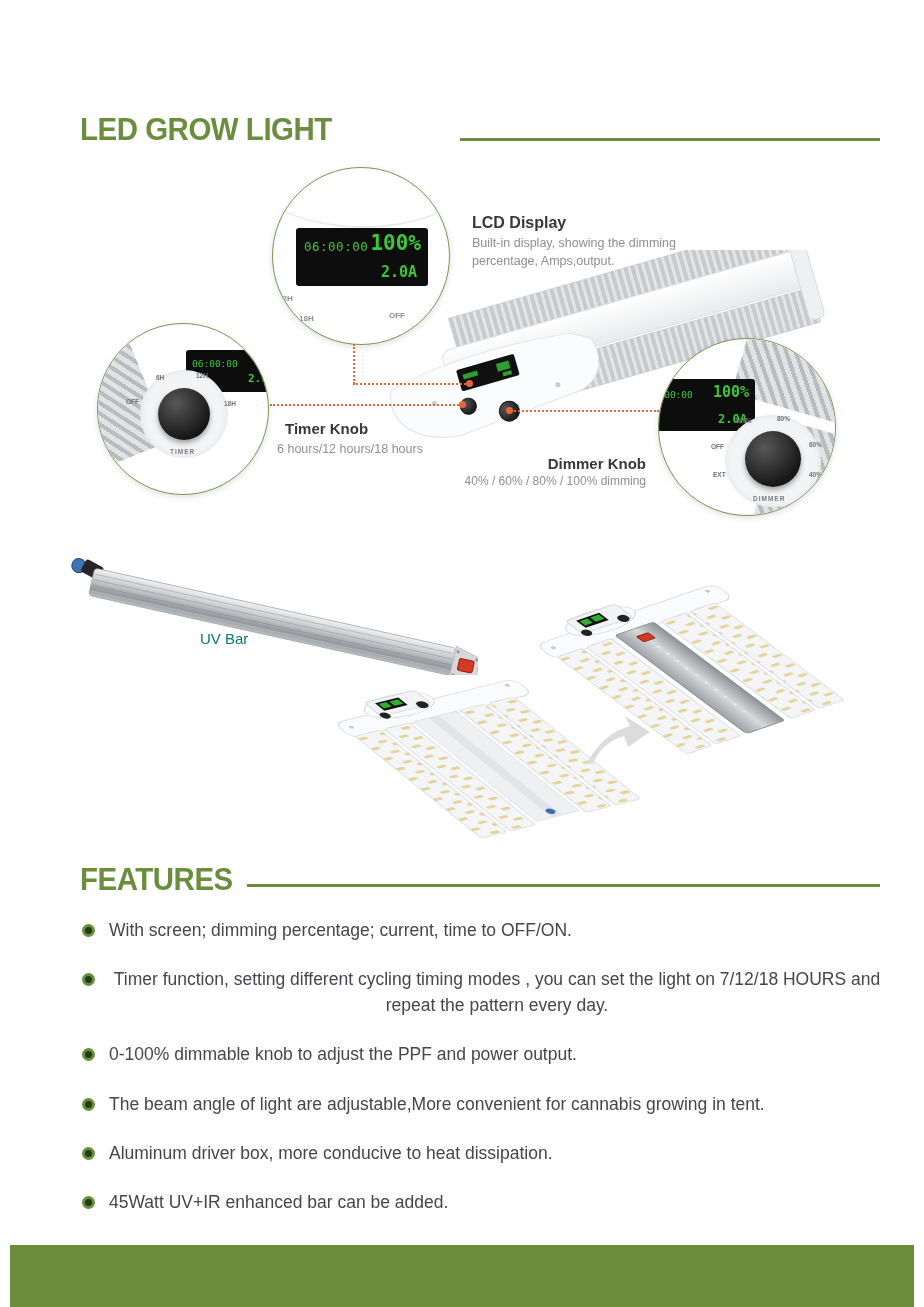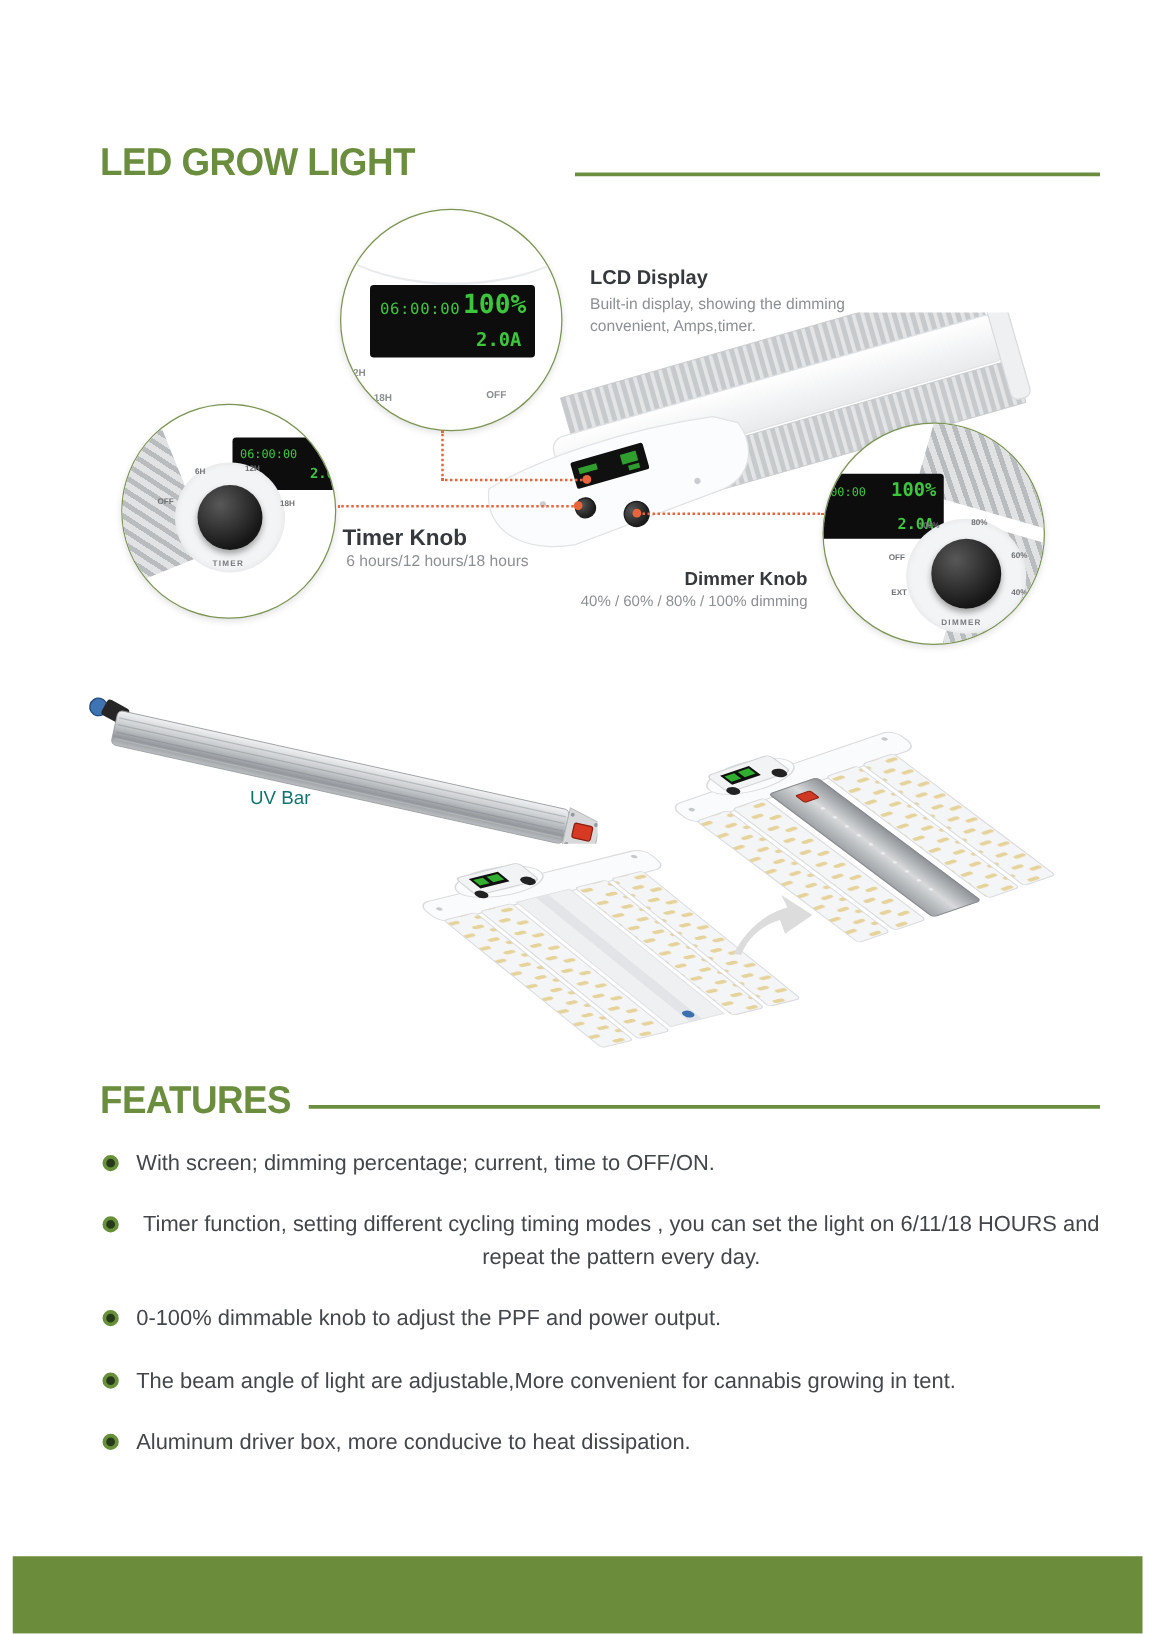--- a/index.html
+++ b/index.html
@@ -145,23 +145,23 @@
 
   <div class="dot-v" style="left:343px; top:344px; height:40px;"></div>
   <div class="dot-h" style="left:343px; top:383px; width:116px;"></div>
   <div class="dot-end" style="left:456px; top:380px;"></div>
   <div class="dot-h" style="left:260px; top:404px; width:192px;"></div>
   <div class="dot-end" style="left:449px; top:401px;"></div>
   <div class="dot-h" style="left:501px; top:410px; width:148px;"></div>
   <div class="dot-end" style="left:496px; top:407px;"></div>
 
   <div class="callout-title" style="left:462px; top:214px;">LCD Display</div>
-  <div class="callout-desc" style="left:462px; top:234px; width:228px;">Built-in display, showing the dimming convenient, Amps,timer.</div>
-
-  <div class="callout-title" style="left:264px; top:420px; font-size:18px;">Timer Knob</div>
+  <div class="callout-desc" style="left:462px; top:234px; width:228px;">Built-in display, showing the dimming percentage, Amps,output.</div>
+
+  <div class="callout-title" style="left:275px; top:420px; font-size:15px;">Timer Knob</div>
   <div class="callout-desc" style="left:267px; top:440px; width:220px;">6 hours/12 hours/18 hours</div>
 
   <div class="callout-title" style="left:396px; top:455px; width:240px; text-align:right; font-size:15px;">Dimmer Knob</div>
   <div class="callout-desc" style="left:396px; top:473px; width:240px; text-align:right; font-size:12px;">40% / 60% / 80% / 100% dimming</div>
 
   <svg style="position:absolute; left:58px; top:545px;" width="410" height="130" viewBox="0 0 410 130">
     <defs>
       <linearGradient id="uvGrad" x1="0" y1="0" x2="0" y2="1">
         <stop offset="0" stop-color="#f0f1f2"></stop>
           <stop offset=".45" stop-color="#c2c5c8"></stop>
@@ -256,31 +256,35 @@
   <h2 class="sec-title" style="left:70px; top:862px;">FEATURES</h2>
   <div class="rule" style="left:237px; top:884px; width:633px;"></div>
 
   <ul class="features-list">
     <li>
       <span class="bullet"></span>
       <span>With screen; dimming percentage; current, time to OFF/ON.</span>
     </li>
     <li>
       <span class="bullet"></span>
-      <span>Timer function, setting different cycling timing modes , you can set the light on 6/11/18 HOURS and repeat the pattern every day.</span>
+      <span>Timer function, setting different cycling timing modes , you can set the light on 7/12/18 HOURS and repeat the pattern every day.</span>
     </li>
     <li>
       <span class="bullet"></span>
       <span>0-100% dimmable knob to adjust the PPF and power output.</span>
     </li>
     <li>
       <span class="bullet"></span>
       <span>The beam angle of light are adjustable,More convenient for cannabis growing in tent.</span>
     </li>
     <li>
       <span class="bullet"></span>
       <span>Aluminum driver box, more conducive to heat dissipation.</span>
     </li>
+    <li>
+      <span class="bullet"></span>
+      <span>45Watt UV+IR enhanced bar can be added.</span>
+    </li>
   </ul>
 
   <div class="footer-bar"></div>
 
 </div>
 
 </body></html>

